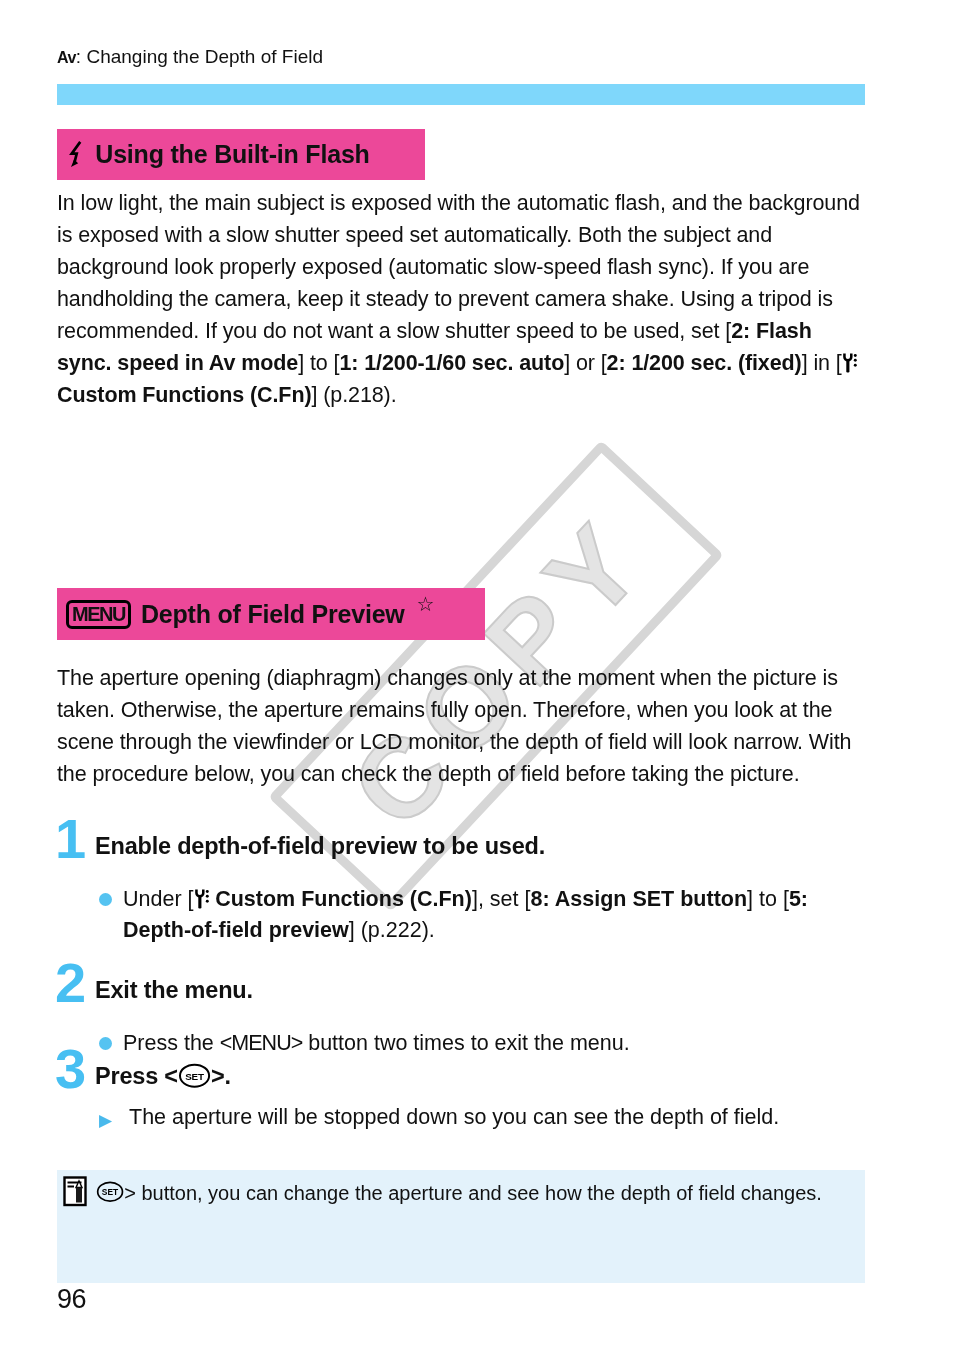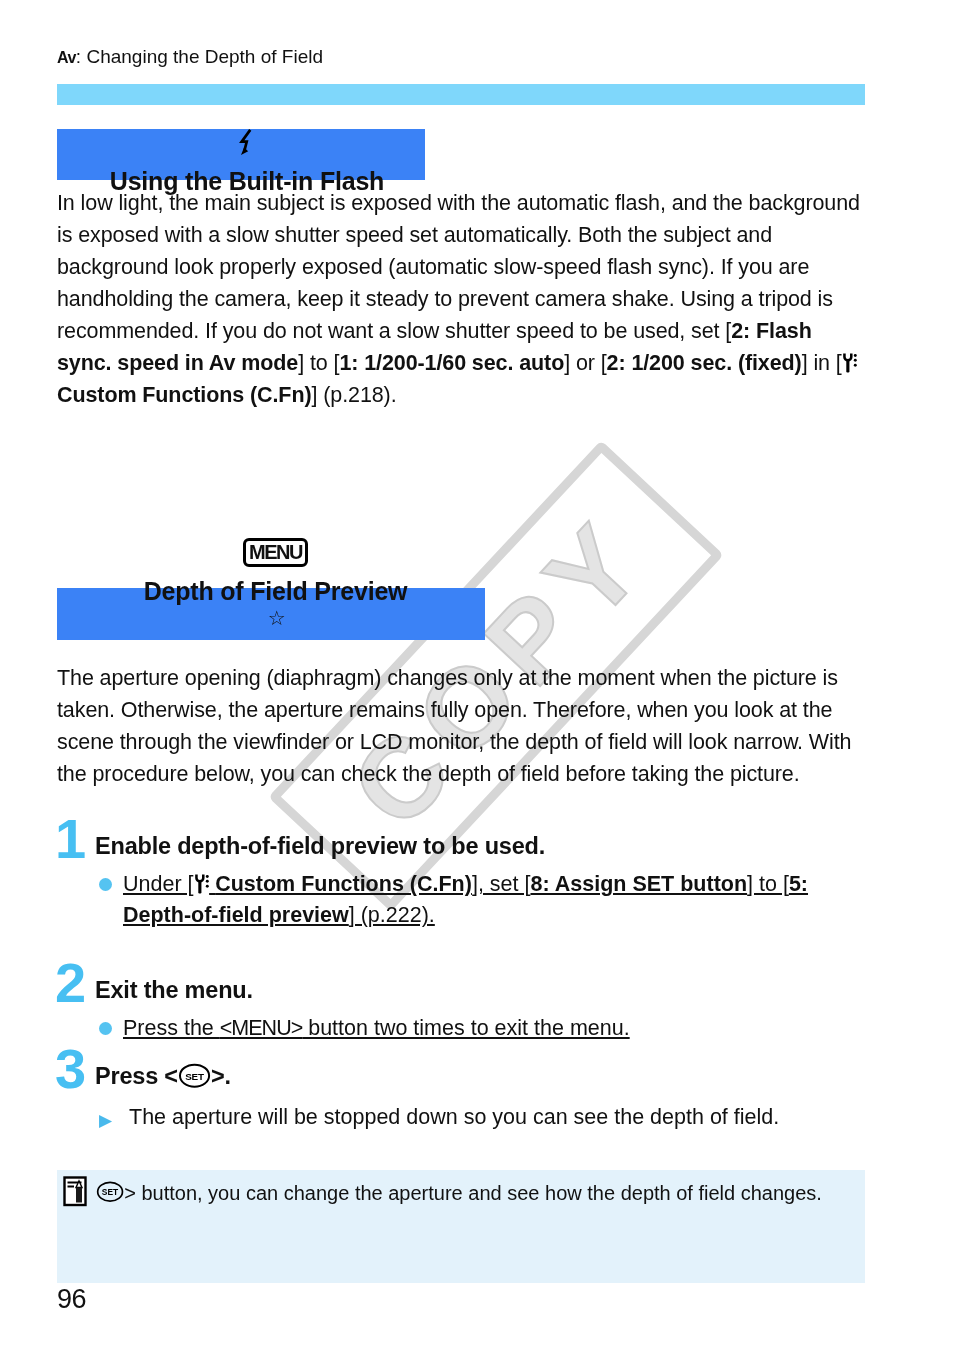--- a/index.html
+++ b/index.html
@@ -13,42 +13,42 @@
   }
   .layer{position:absolute;z-index:1;}
 
   
   .runhead{left:57px;top:46px;width:810px;white-space:nowrap;}
   .runhead .mode{font-weight:bold;font-size:16px;letter-spacing:-0.5px;}
   .runhead .rest{font-size:19px;}
   .head-bar{left:57px;top:84px;width:808px;height:21px;background:#7fd7fb;}
 
   
-  .sec-head{display:flex;align-items:center;background:#3b82f6;
-            font-size:25px;font-weight:bold;letter-spacing:-0.2px;flex-direction:column;}
+  .sec-head{display:flex;align-items:center;background:#ec4899;
+            font-size:25px;font-weight:bold;letter-spacing:-0.2px;}
   .flash-head{left:57px;top:129px;width:368px;height:51px;padding-left:12px;gap:11px;box-sizing:border-box;}
-  .dof-head{left:57px;top:588px;width:428px;height:52px;padding-left:9px;gap:10px;box-sizing:border-box;justify-content:flex-end;}
+  .dof-head{left:57px;top:588px;width:428px;height:52px;padding-left:9px;gap:10px;box-sizing:border-box;}
   .menu-badge{display:inline-block;border:3px solid #000;border-radius:6px;
               padding:0 3px;font-size:20px;font-weight:bold;letter-spacing:-1.5px;line-height:23px;}
   .star{position:relative;top:-10px;font-size:20px;font-weight:normal;margin-left:2px;}
 
   
   .para{font-size:21.5px;line-height:32px;letter-spacing:-0.1px;}
   .p-flash{left:57px;top:187px;width:815px;}
   .p-dof{left:57px;top:646px;width:815px;margin-top:16px;}
   .b{font-weight:bold;}
   .glyph-menu{letter-spacing:-1px;}
 
   
   .step{left:55px;width:815px;}
   .step-1{top:812px;} .step-2{top:956px;} .step-3{top:1042px;}
   .step-num{position:absolute;left:0;top:0;font-size:56px;line-height:54px;
             font-weight:bold;color:#47bff2;letter-spacing:-2px;}
   .step-title{margin-left:40px;padding-top:21px;font-size:23.5px;font-weight:bold;letter-spacing:-0.2px;}
-  .step-body{margin-left:44px;margin-top:9px;text-decoration:underline;}
+  .step-body{margin-left:44px;margin-top:24px;}
   .bullet-row{position:relative;padding-left:24px;font-size:21.5px;line-height:31px;width:750px;}
   .dot{position:absolute;left:0;top:9px;width:13px;height:13px;border-radius:50%;background:#55c3f1;}
   .arrow-row{position:relative;padding-left:30px;font-size:21.5px;line-height:31px;width:760px;margin-left:44px;margin-top:12px;}
   .tri{position:absolute;left:0;top:3px;font-size:17px;color:#49b9ec;}
 
   
   .note{left:57px;top:1170px;width:808px;height:113px;background:#e3f2fb;box-sizing:border-box;}
   .note-icon{position:absolute;left:6px;top:6px;}
   .note-text{margin-left:39px;padding-top:9px;width:735px;font-size:20px;line-height:29px;}
 

